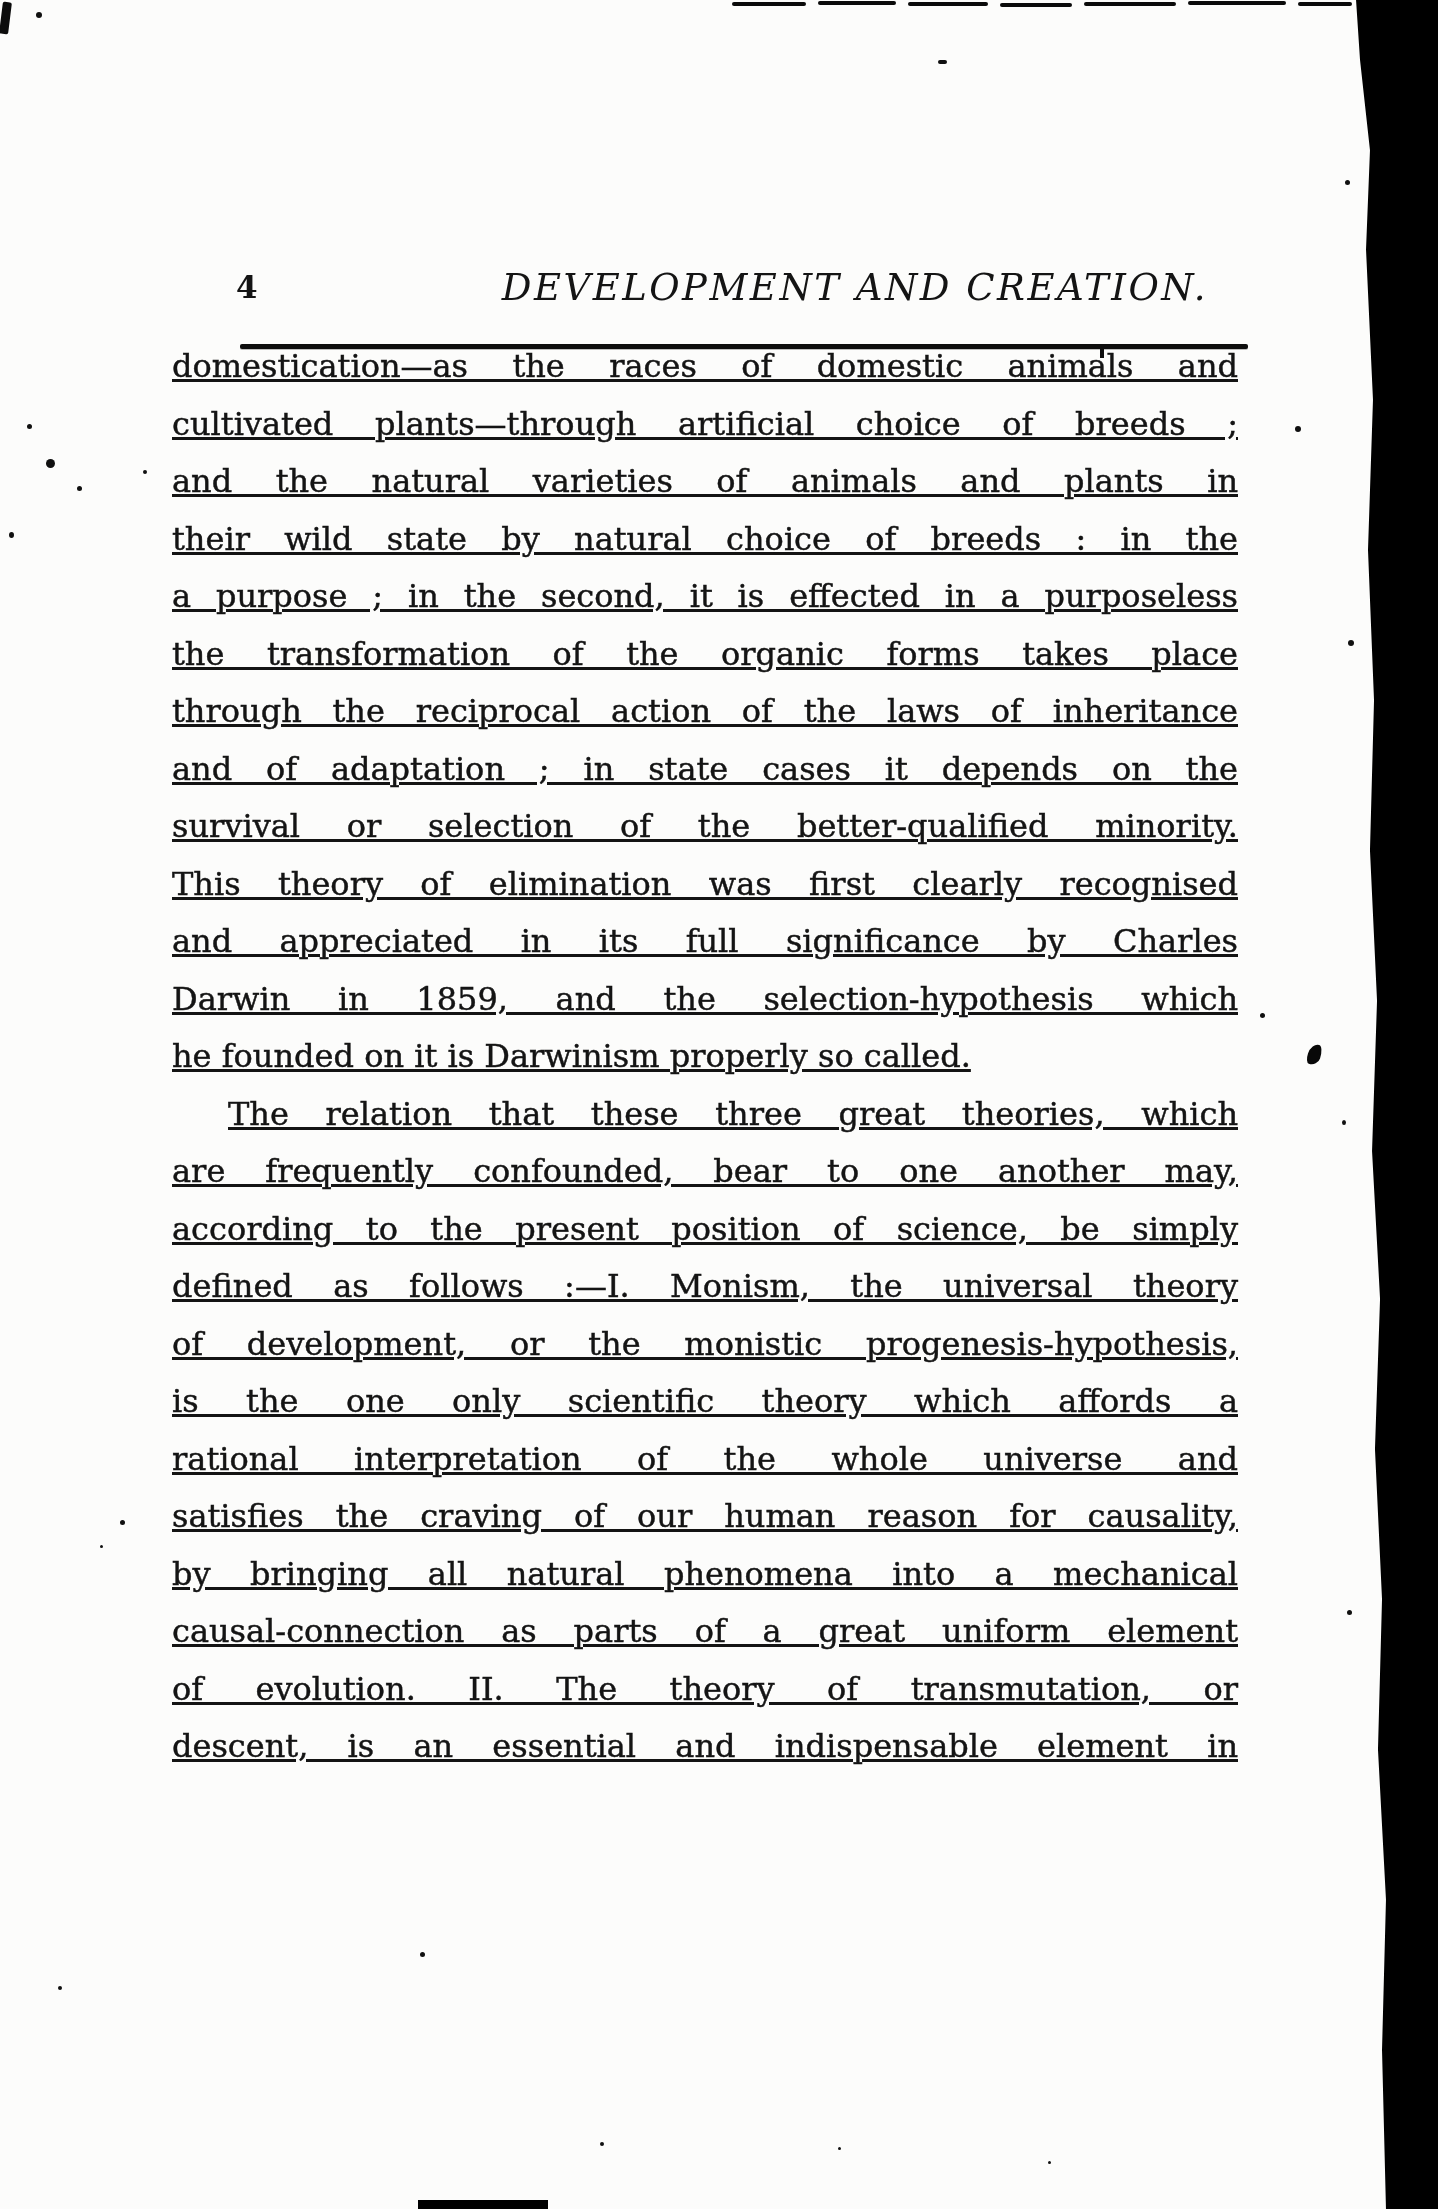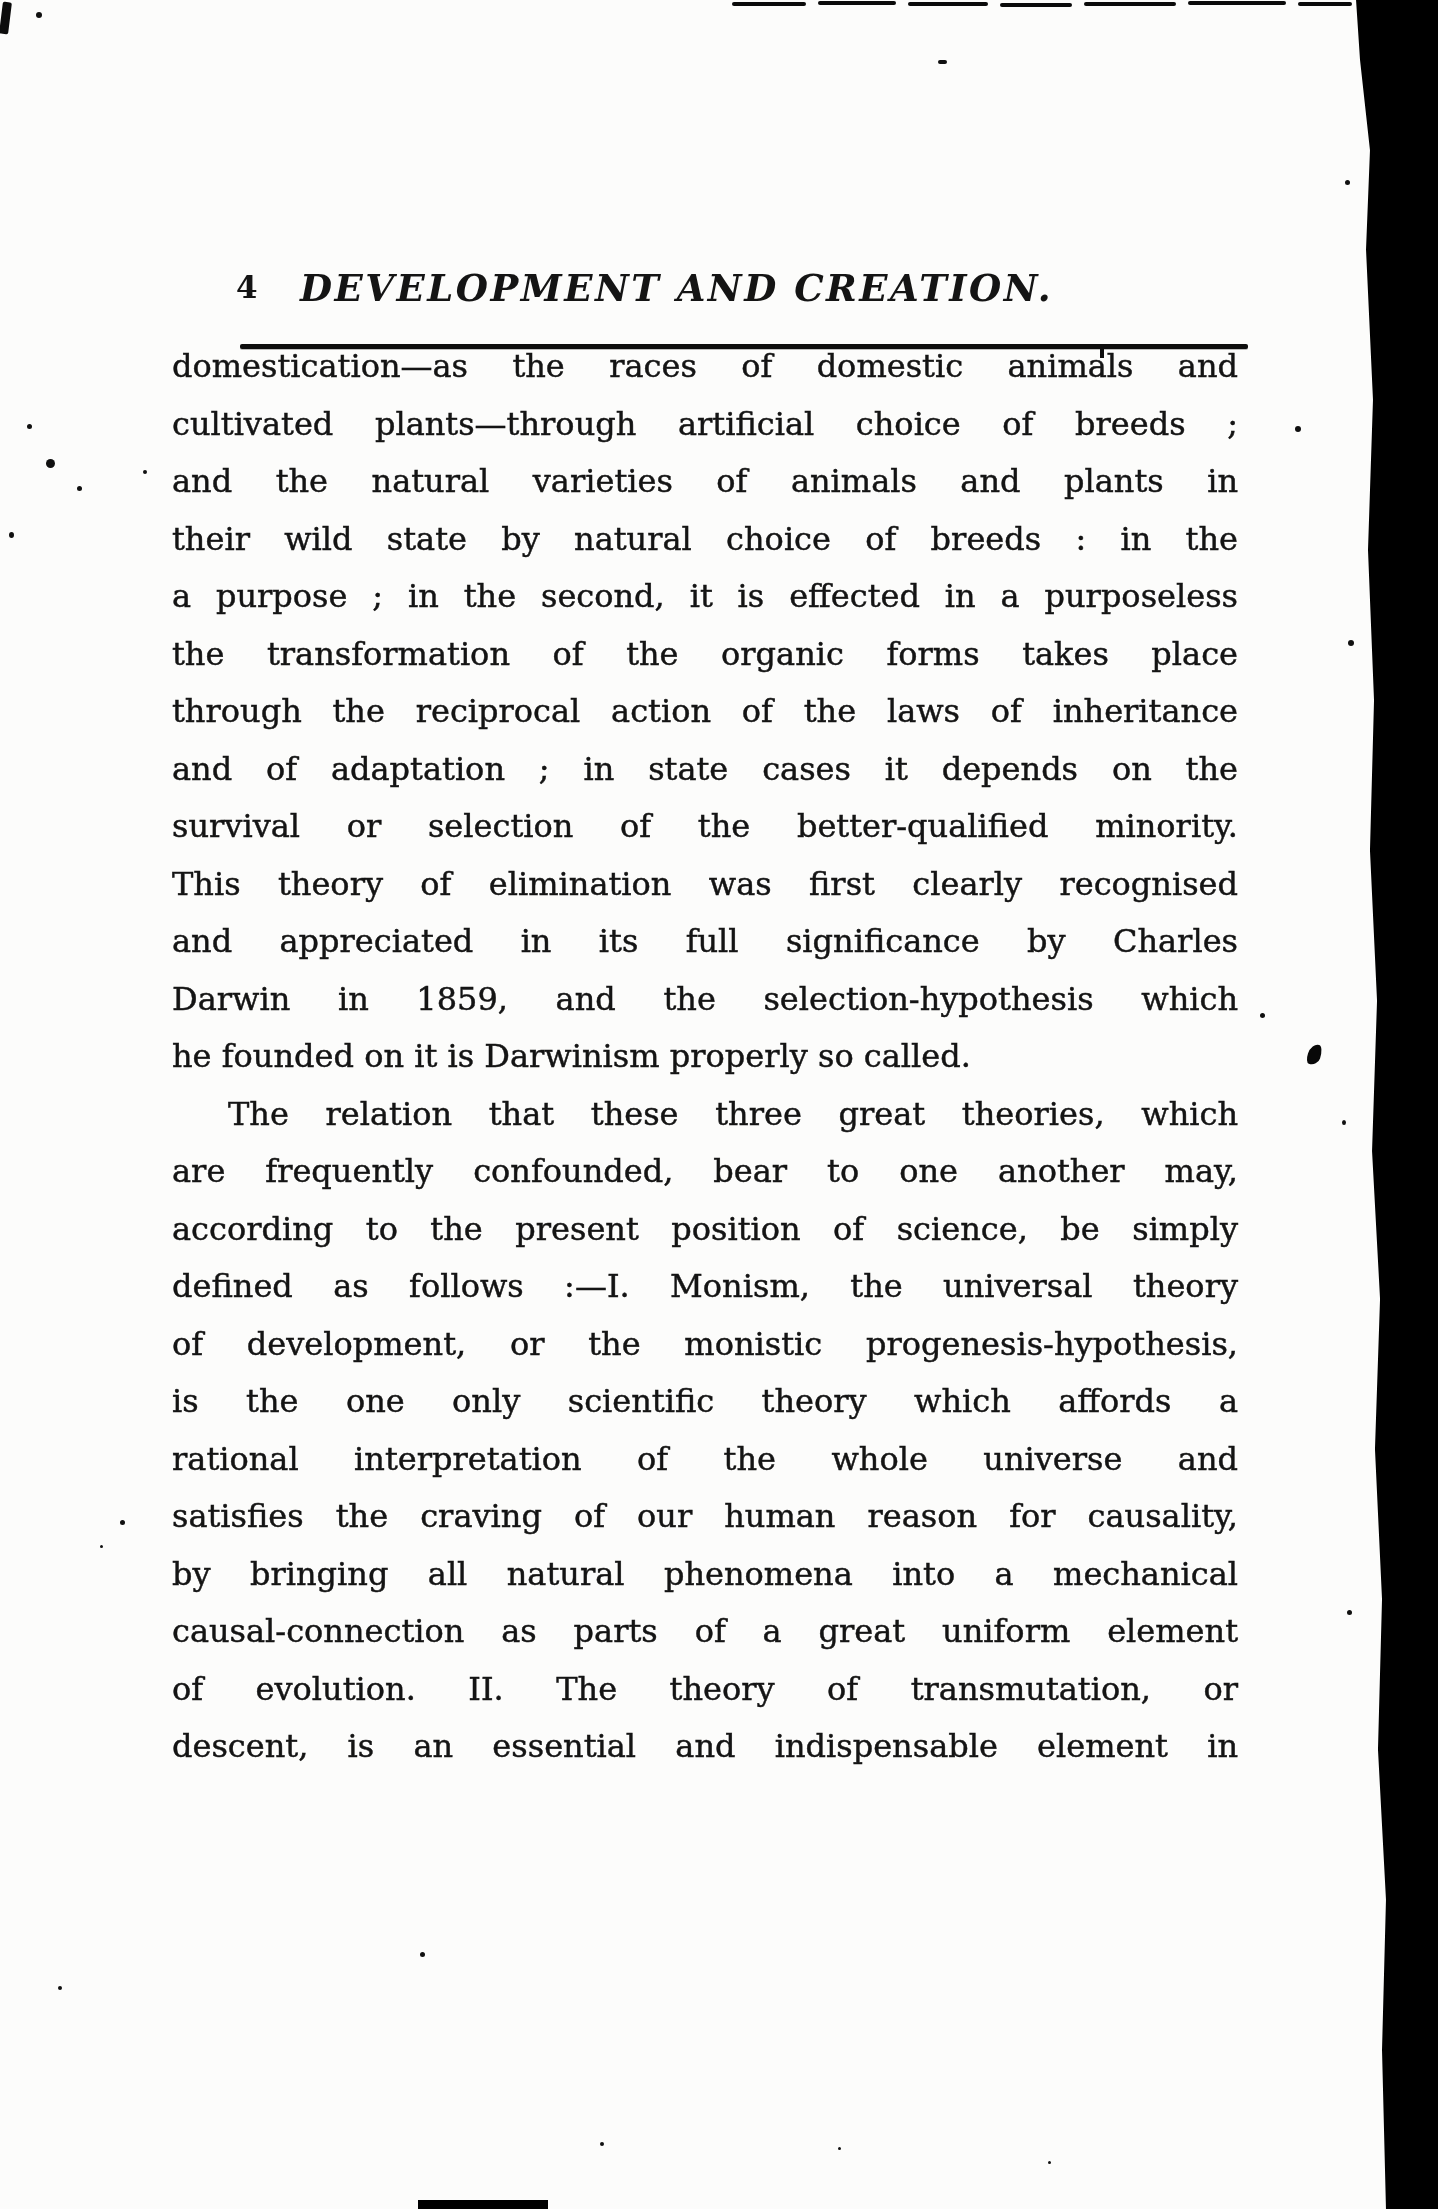--- a/index.html
+++ b/index.html
@@ -9,22 +9,22 @@
     font-family:"DejaVu Serif", serif;
   }
   .page{position:absolute;inset:0;}
 
   
   .page-num{
     position:absolute;left:236px;top:272px;
     font-size:31px;font-weight:700;line-height:1;
   }
   .running-head{
-    position:absolute;left:300px;top:263px;width:900px;height:50px;
-    text-align:left;font-style:italic;font-weight:700;
+    position:absolute;left:308px;top:263px;width:900px;height:50px;
+    text-align:right;font-style:italic;font-weight:400;
     font-size:37px;line-height:50px;letter-spacing:2.5px;
     white-space:nowrap;
   }
   .head-rule{
     position:absolute;left:240px;top:344px;width:1008px;height:5px;
     background:#0d0d0d;border-radius:2px;
     box-shadow:0 1px 0 rgba(0,0,0,.25);
   }
   .head-rule-tick{
     position:absolute;left:1100px;top:349px;width:4px;height:9px;background:#0d0d0d;
@@ -32,20 +32,21 @@
 
   
   .body-text{
     position:absolute;left:172px;top:338px;width:1066px;
   }
   .tline{
     height:57.5px;line-height:57.5px;font-size:32px;
     text-align:justify;text-align-last:justify;
     -webkit-text-stroke:0.45px #141414;
     white-space:nowrap;
+    text-decoration:underline;
   }
   .tline.noj{text-align:center;text-align-last:left;}
   .tline.indent{text-indent:56px;}
 
   
   .scan-band{
     position:absolute;left:1352px;top:0;width:86px;height:2209px;background:#000;
     clip-path:polygon(4.7% 0%,100% 0%,100% 100%,39.5% 100%,34.9% 92.8%,39.5% 86%,
       30.2% 79.2%,34.9% 72.4%,26.7% 65.6%,32.6% 58.8%,23.3% 52.1%,29.1% 45.3%,
       20.9% 38.5%,25.6% 31.7%,18.6% 24.9%,24.4% 18.1%,16.3% 11.3%,20.9% 6.8%,9.3% 2.7%);

